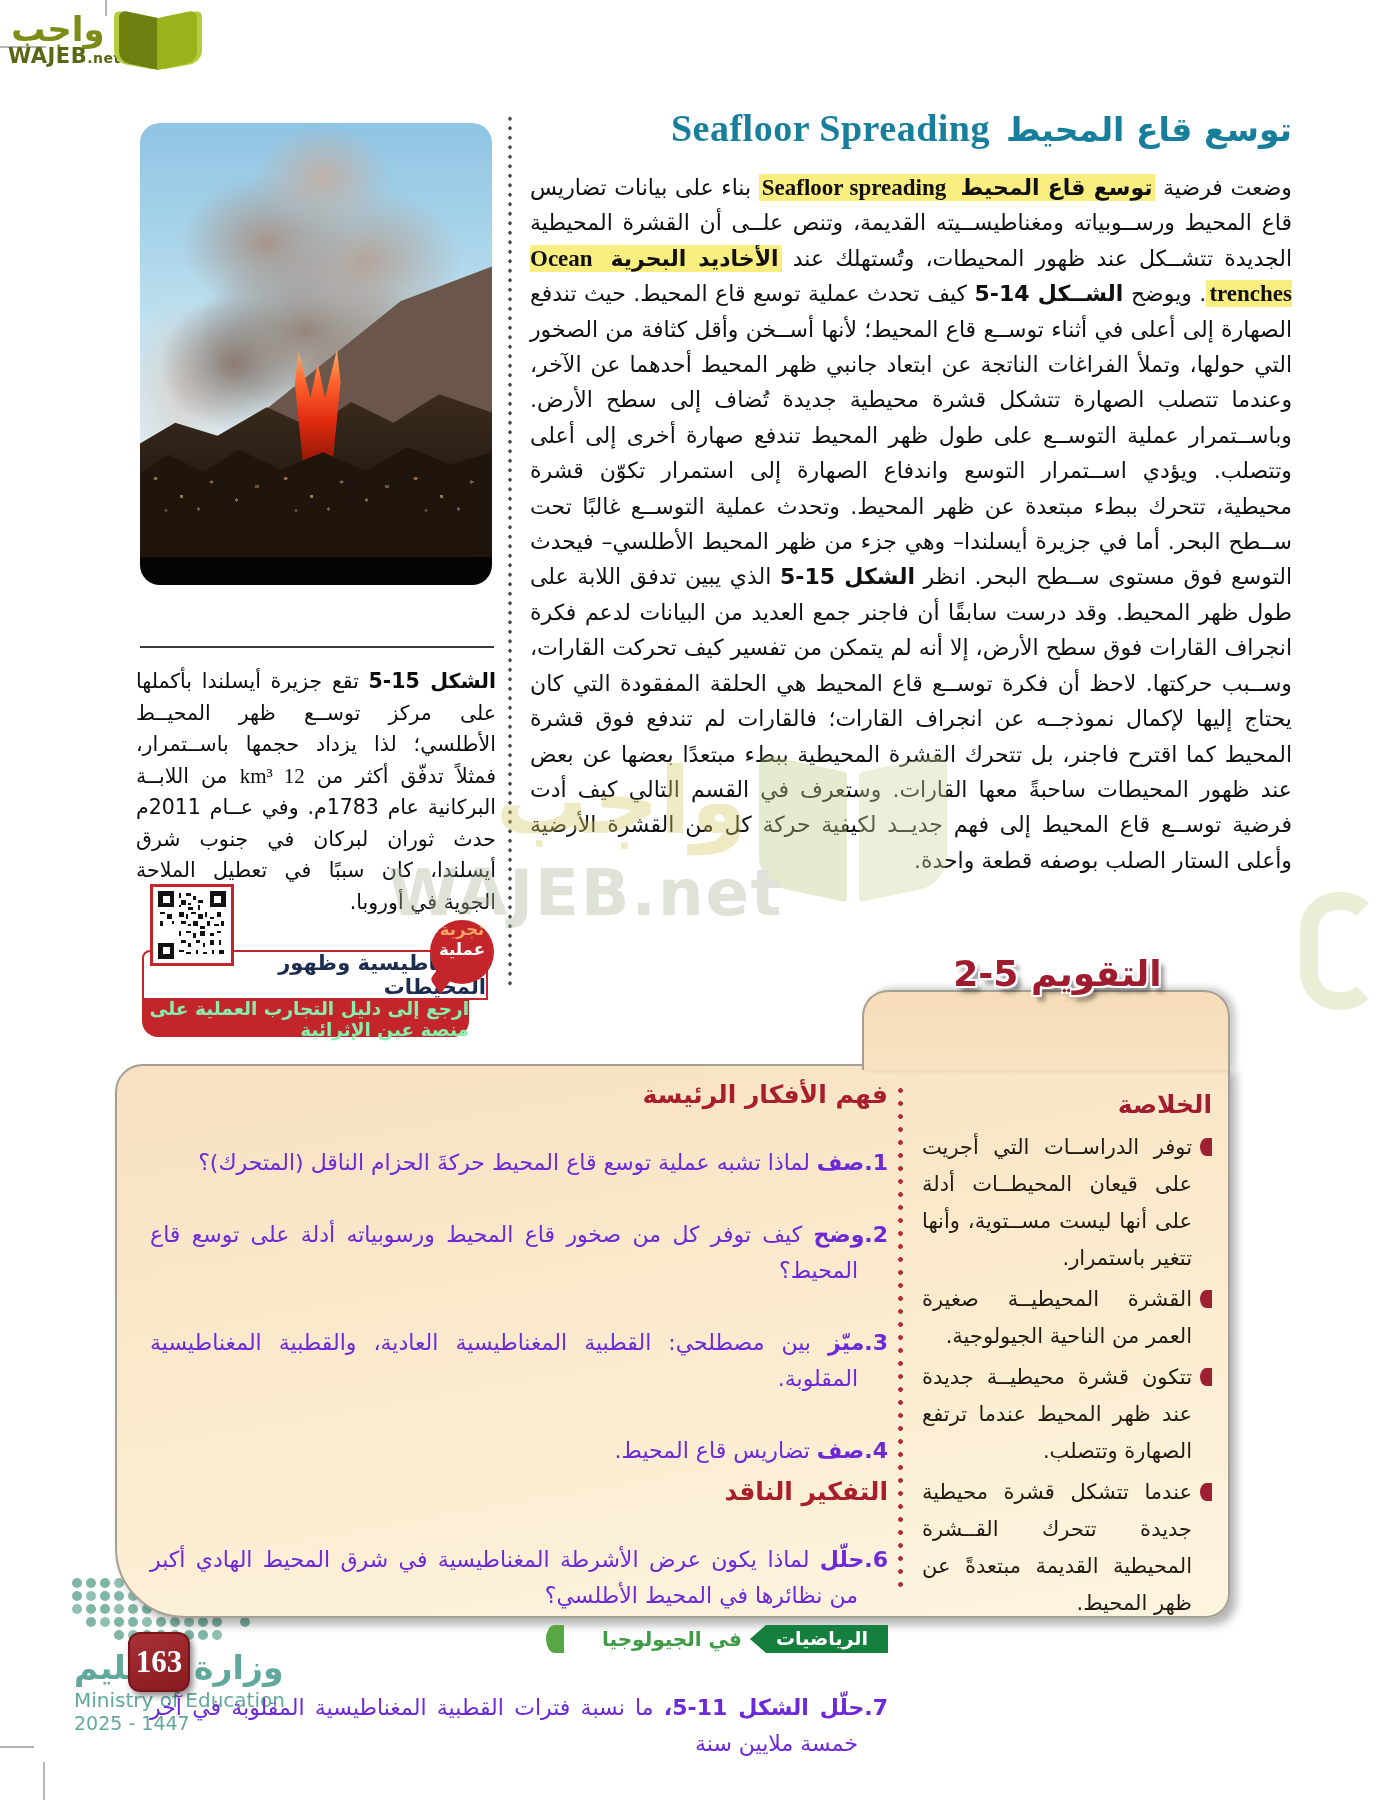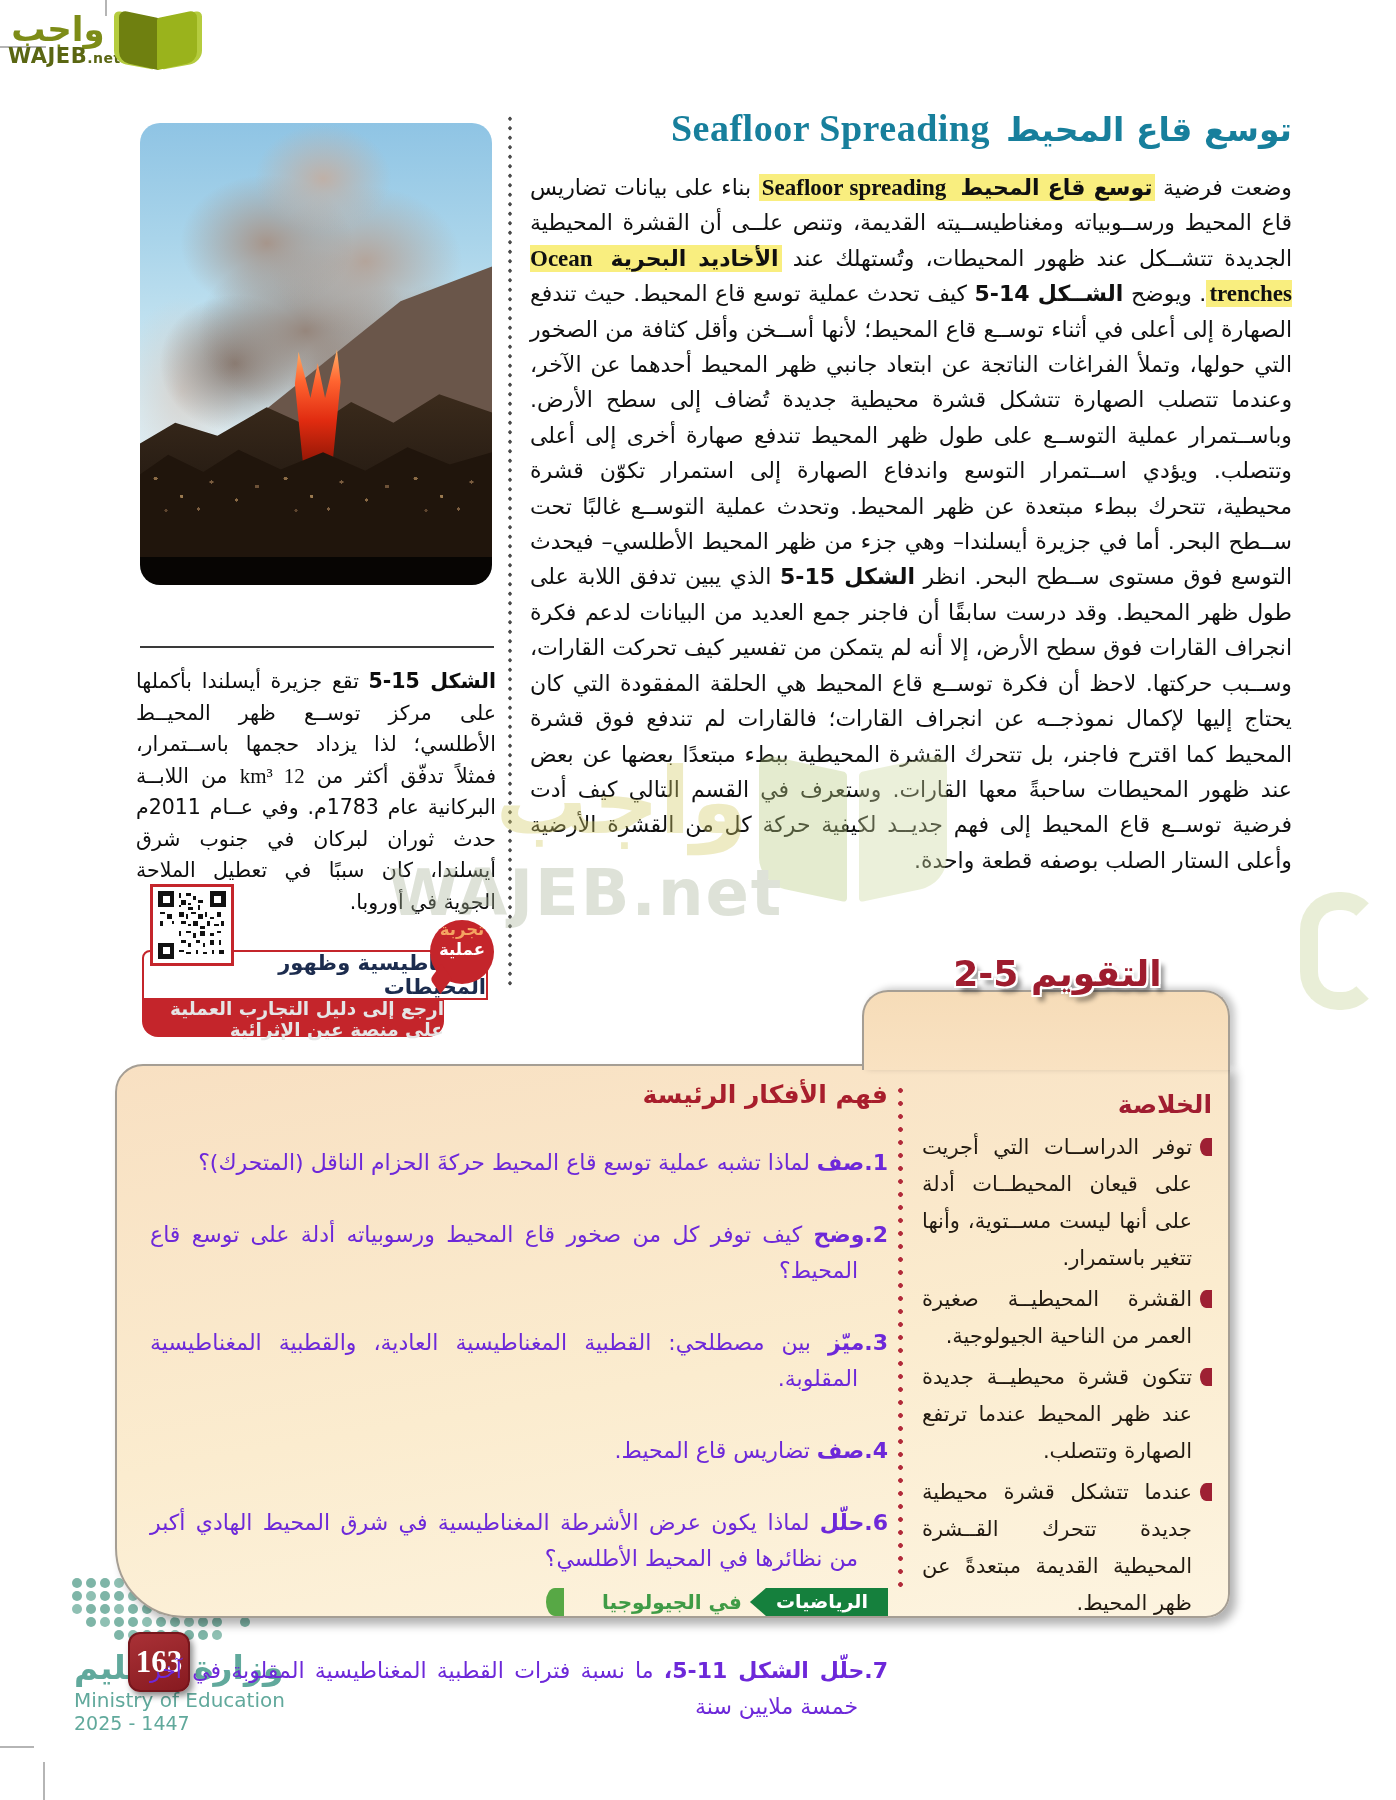--- a/index.html
+++ b/index.html
@@ -72,23 +72,23 @@
     background-size:4px 9.5px; background-repeat:repeat-y; }
 
   
   .qrbox { position:absolute; left:150px; top:884px; width:84px; height:82px; background:#fff;
     border:3px solid #c4252b; padding:4px; z-index:6; }
   .qrbox svg { width:100%; height:100%; }
   .expbox { position:absolute; left:142px; top:950px; width:346px; height:50px; background:#fff;
     border:2.5px solid #c4252b; border-radius:8px 8px 0 0; z-index:5; }
   .expbox .t { position:absolute; inset:0; display:flex; align-items:center; justify-content:center;
     direction:rtl; font-weight:bold; font-size:21px; color:#1c2c4e; padding-left:40px; }
-  .expband { position:absolute; left:142px; top:1000px; width:302px; height:37px; background:#c4252b;
+  .expband { position:absolute; left:142px; top:1000px; width:327px; height:37px; background:#c4252b;
     border-radius:0 0 16px 16px; display:flex; align-items:center; justify-content:center;
-    direction:rtl; color:#e5e5e5; font-weight:bold; font-size:18.5px; z-index:5; }
+    direction:rtl; color:#86efac; font-weight:bold; font-size:18.5px; z-index:5; }
   .expbubble { position:absolute; left:430px; top:920px; width:64px; height:64px; background:#c4252b;
     border-radius:50%; z-index:7; display:flex; flex-direction:column; align-items:center; justify-content:flex-start;
     line-height:20px; }
   .expbubble:before { content:""; position:absolute; left:2px; bottom:-4px; width:18px; height:18px;
     background:#c4252b; transform:rotate(55deg) skew(18deg); border-radius:0 0 0 4px; z-index:-1; }
   .expbubble .l1 { color:#f4a462; font-size:16.5px; font-weight:bold; }
   .expbubble .l2 { color:#ffffff; font-size:16.5px; font-weight:bold; }
 
   
   .lesson-title { position:absolute; left:530px; top:106px; width:762px; direction:rtl;
@@ -302,20 +302,21 @@
   </div>
 
   <div class="questions">
     <h3>فهم الأفكار الرئيسة</h3>
     <div>
         <div class="q"><span class="qn">1.</span><span class="qn">صف</span><span> لماذا تشبه عملية توسع قاع المحيط حركةَ الحزام الناقل (المتحرك)؟</span></div>
         <div class="q"><span class="qn">2.</span><span class="qn">وضح</span><span> كيف توفر كل من صخور قاع المحيط ورسوبياته أدلة على توسع قاع المحيط؟</span></div>
         <div class="q"><span class="qn">3.</span><span class="qn">ميّز</span><span> بين مصطلحي: القطبية المغناطيسية العادية، والقطبية المغناطيسية المقلوبة.</span></div>
         <div class="q"><span class="qn">4.</span><span class="qn">صف</span><span> تضاريس قاع المحيط.</span></div>
       </div>
+    <h3>التفكير الناقد</h3>
     <div>
         <div class="q"><span class="qn">6.</span><span class="qn">حلّل</span><span> لماذا يكون عرض الأشرطة المغناطيسية في شرق المحيط الهادي أكبر من نظائرها في المحيط الأطلسي؟</span></div>
       </div>
     <div class="mathbadge">
       <span class="tag">الرياضيات</span>
       <span class="ctx">في الجيولوجيا</span>
       <span class="cap"></span>
     </div>
     <div>
         <div class="q"><span class="qn">7.</span><span class="qn">حلّل الشكل 11-5،</span><span> ما نسبة فترات القطبية المغناطيسية المقلوبة في آخر خمسة ملايين سنة</span></div>

